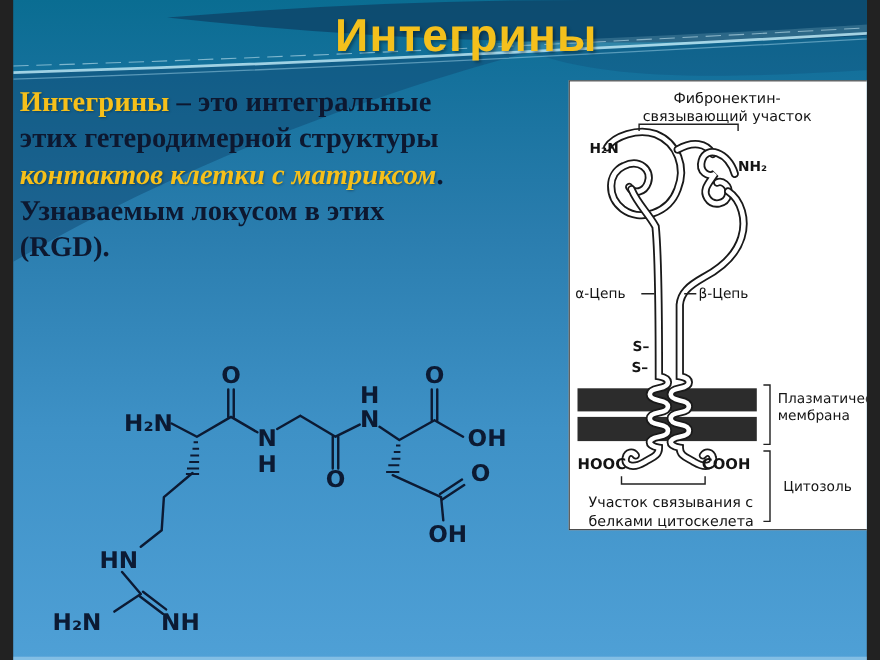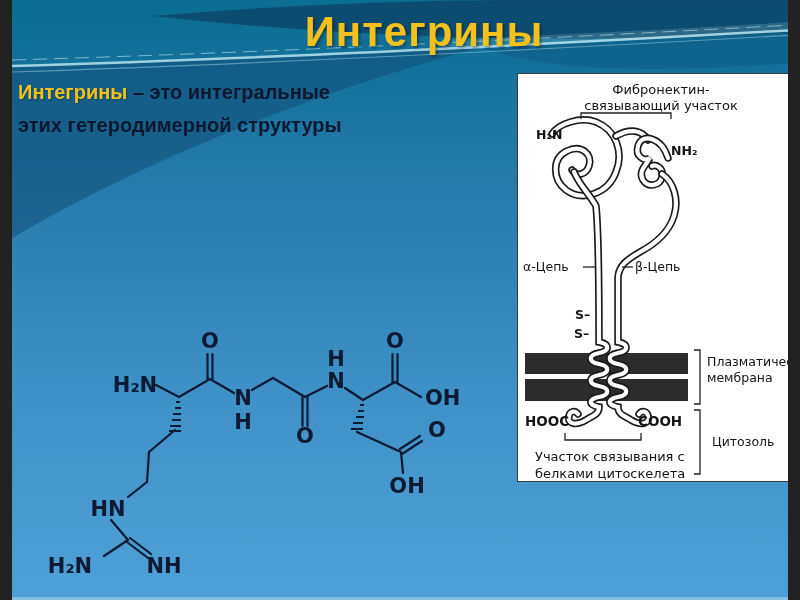--- a/index.html
+++ b/index.html
@@ -11,21 +11,21 @@
   }
   .bg{position:absolute;left:0;top:0;width:800px;height:600px;}
   .title{
     position:absolute;left:0;top:8px;width:800px;margin:0;text-align:center;
     padding-left:24px;box-sizing:border-box;
     font-size:42px;font-weight:bold;color:#f4c01c;letter-spacing:1px;
     text-shadow:2px 2px 3px rgba(0,0,0,.35);
   }
   .text-block{
     position:absolute;left:6px;top:76px;width:505px;
-    font-size:20px;line-height:33px;font-weight:bold;
+    font-size:26px;line-height:33px;font-weight:bold;font-family:Liberation Serif, serif;
   }
   .ln{display:block;white-space:nowrap;}
   .yellow{color:#f6c01a;text-shadow:1px 1px 2px rgba(0,0,0,.3);}
   .dark{color:#0d1830;}
   .emph{color:#f6c01a;font-style:italic;text-shadow:1px 1px 2px rgba(0,0,0,.3);}
   .molecule{position:absolute;left:35px;top:330px;width:440px;height:265px;}
   .molecule text{fill:#0c1a33;font-weight:bold;font-size:21px;font-family:"DejaVu Sans","Liberation Sans",sans-serif;}
   .bond{stroke:#0c1a33;stroke-width:2.2;fill:none;stroke-linecap:round;}
   .hash{stroke:#0c1a33;stroke-width:1.8;fill:none;}
   .panel{
@@ -57,20 +57,23 @@
     <path d="M0,72 C270,63 540,49 800,34" stroke="#9fd4ea" stroke-width="1.2" fill="none" opacity="0.5"></path>
     <path d="M0,60 C270,52 540,38 800,24" stroke="#d6f0fa" stroke-width="1" fill="none" opacity="0.55" stroke-dasharray="14 7"></path>
     <path d="M430,44 C600,37 720,31 800,25" stroke="#bfe7f4" stroke-width="9" fill="none" opacity="0.18"></path>
   </svg>
 
   <h1 class="title">Интегрины</h1>
 
   <div class="text-block">
     <span class="ln"><span class="yellow">Интегрины</span><span class="dark"> – это интегральные</span></span>
     <span class="ln dark">этих гетеродимерной структуры</span>
+    <span class="ln"><span class="emph">контактов клетки с матриксом</span><span class="dark">.</span></span>
+    <span class="ln dark">Узнаваемым локусом в этих</span>
+    <span class="ln dark">(RGD).</span>
   </div>
 
   <svg class="molecule" viewBox="0 0 440 265">
 
     <path class="bond" d="M109,55 L132,67 M132,67 L163,49 M163,49 L187,63 M205,60 L226,48 M226,48 L258,67 M258,67 L280,56 M298,58 L316,70 M316,70 L348,52 M348,52 L374,67 M310,102 L354,122 M354,122 L356,143 M128,100 L102,122 M102,122 L100,152 M100,152 L81,167 M64,190 L81,210 M81,210 L57,226"></path>
 
     <path class="bond" d="M160.5,49 L160.5,24 M165.5,49 L165.5,24 M255.5,67 L255.5,96 M260.5,67 L260.5,96 M345.5,52 L345.5,24 M350.5,52 L350.5,24 M355,124 L375,111 M353,119 L373,106 M80,212 L101,228 M83,208 L104,224"></path>
 
     <path class="hash" d="M129,72 h4 M128,78 h6 M126,84 h8 M125,90 h9 M123,96 h11 M122,101 h12 M313,75 h4 M311,81 h6 M309,87 h8 M306,93 h10 M304,99 h12"></path>
 

